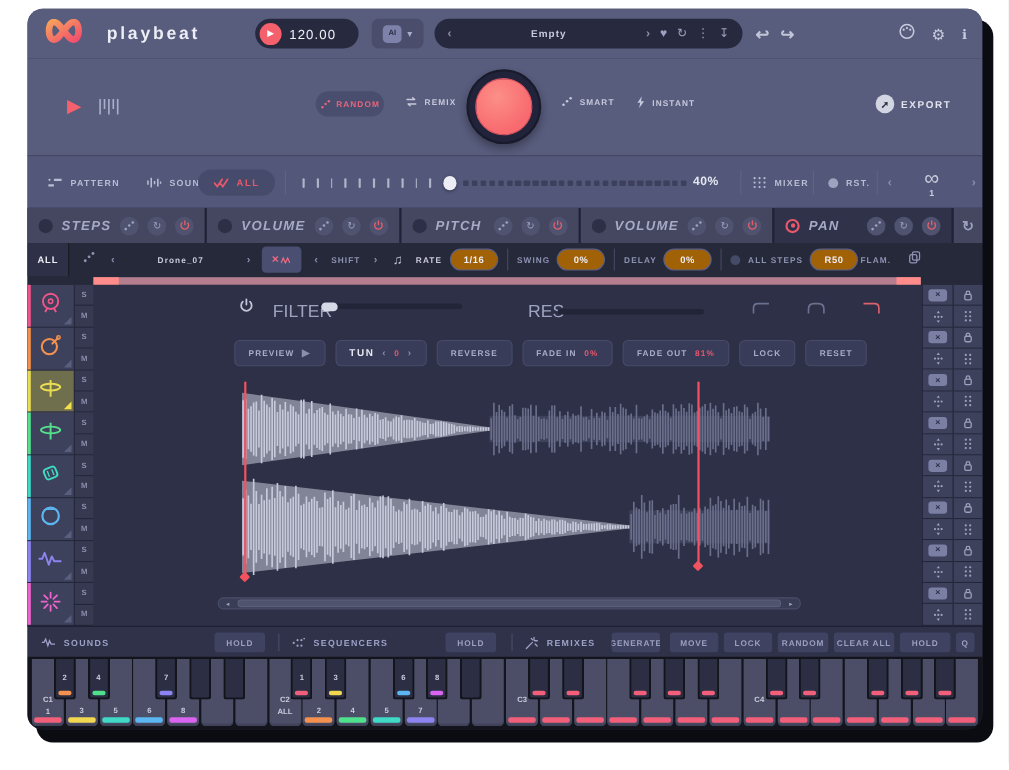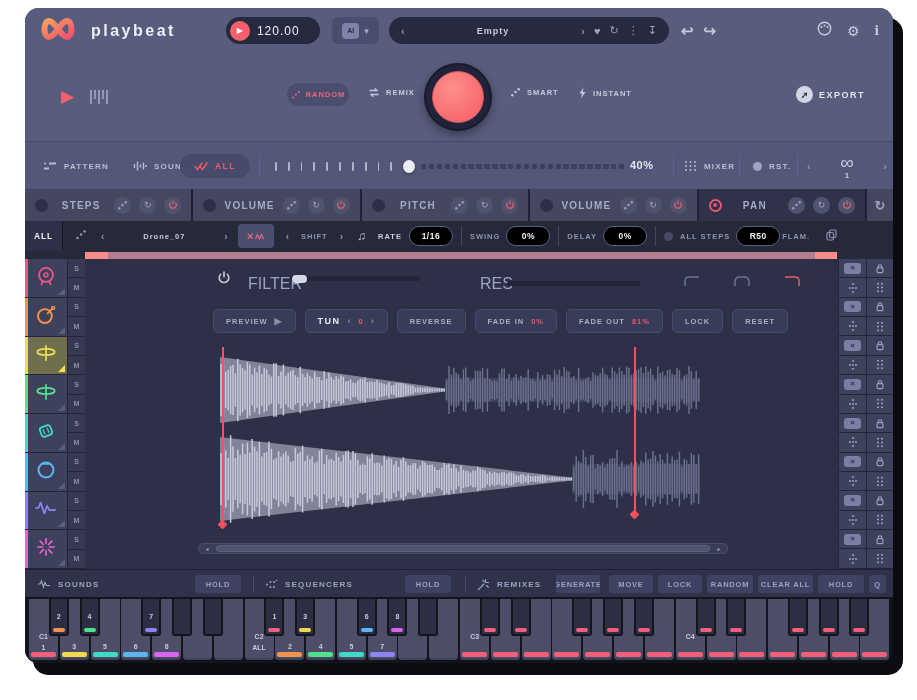--- a/index.html
+++ b/index.html
@@ -4,21 +4,21 @@
 <style>
   * { margin:0; padding:0; box-sizing:border-box; }
   html,body { width:917px; height:700px; background:#ffffff; font-family:"Liberation Sans", sans-serif; }
   .page { position:relative; width:917px; height:700px; background:#fff; overflow:hidden; }
   .window { position:absolute; left:25px; top:8px; width:868px; height:655px; border-radius:14px;
             background:#33364e; box-shadow:9px 11px 0 1px #0b0c12; }
   .sec { position:absolute; left:0; width:868px; }
 
   
   .topbar { top:0; height:45px; background:#585c7d; border-radius:14px 14px 0 0; display:flex; align-items:center; }
-  .brand { color:#ecedf5; font-size:16px; font-weight:700; letter-spacing:2.5px; margin-left:16px; }
+  .brand { color:#ecedf5; font-size:16px; font-weight:700; letter-spacing:2.5px; margin-left:22px; }
   .bpm-pill { margin-left:50px; width:94px; height:27px; background:#272a3e; border-radius:14px;
               display:flex; align-items:center; gap:7px; padding-left:4px; }
   .play-circle { width:20px; height:20px; border-radius:50%; background:#f4616d; color:#fff; font-size:8px;
                  display:flex; align-items:center; justify-content:center; }
   .bpm-val { color:#eef0f7; font-size:12px; font-weight:400; letter-spacing:1px; }
   .ai-dd { margin-left:12px; width:47px; height:27px; background:#4a4e6c; border-radius:6px;
            display:flex; align-items:center; justify-content:center; gap:5px; }
   .ai-box { width:17px; height:16px; background:#7e82aa; border-radius:4px; color:#2c2f45; font-size:7px;
             font-weight:700; display:flex; align-items:center; justify-content:center; }
   .chev { color:#a9adcb; font-size:9px; }
@@ -69,35 +69,35 @@
   .inf-mid .inf { font-size:19px; display:block; }
   .inf-mid .num { font-size:8px; font-weight:700; display:block; margin-top:0px; }
 
   
   .tabs-row { top:181px; height:32px; background:#1f2236; display:flex; gap:2px; }
   .tab { flex:1; height:32px; background:#44475f; display:flex; align-items:center; padding:0 10px; gap:8px; }
   .tab.sel { background:#2f3249; }
   .tab .radio { width:13px; height:13px; border-radius:50%; background:#2c2f45; flex:none; }
   .tab.sel .radio { background:#2c2f45; border:2px solid #e8586c; position:relative; }
   .tab.sel .radio::after { content:""; position:absolute; left:2.5px; top:2.5px; width:4px; height:4px; border-radius:50%; background:#e8586c; }
-  .tab .tlabel { flex:1; font-size:10px; font-weight:700; letter-spacing:1.2px; color:#a6aac6; text-align:center; }
+  .tab .tlabel { flex:1; font-size:12px; font-weight:700; letter-spacing:1.2px; color:#a6aac6; text-align:left;font-style:italic; }
   .tab .ticn { width:17px; height:17px; border-radius:50%; background:#50536f; display:flex; align-items:center;
                justify-content:center; color:#9da1c0; flex:none; font-size:9px; }
   .tab .ticn.pw { color:#e05f6b; background:#50536f; }
   .tab-refresh { width:26px; flex:none; background:#44475f; display:flex; align-items:center; justify-content:center;
                  color:#9da1c0; font-size:13px; font-weight:700; }
 
   
   .params-row { top:213px; height:30px; background:#262939; display:flex; align-items:center; color:#9093b2; }
   .all-cell { width:38px; height:30px; border-right:1px solid #16181f; display:flex; align-items:center; justify-content:center;
               background:#2d3046; color:#eceef5; font-size:8.5px; font-weight:700; letter-spacing:.8px; flex:none; }
   .pr-lbl { font-size:7.5px; font-weight:700; letter-spacing:1px; color:#8e92b2; }
   .pr-lbl.lt { color:#c9ccdd; }
   .pr-arrow { color:#8b8fae; font-size:10px; font-weight:700; }
-  .pr-pill { height:20px; min-width:44px; padding:0 10px; border-radius:11px; background:#000000; border:1.5px solid #5c6084;
+  .pr-pill { height:20px; min-width:44px; padding:0 10px; border-radius:11px; background:#a16207; border:1.5px solid #5c6084;
              display:flex; align-items:center; justify-content:center; color:#eceef5; font-size:8.5px; font-weight:700; letter-spacing:.5px; }
   .xm-btn { width:36px; height:24px; border-radius:4px; background:#4a4e70; display:flex; align-items:center;
             justify-content:center; gap:2px; color:#ee6a82; font-size:11px; font-weight:700; }
   .pdiv { width:1px; height:20px; background:#454863; margin:0 8px; }
   .pr-dot { width:9px; height:9px; border-radius:50%; background:#454a66; }
   .copy-ic { color:#8e92b2; }
 
   
   .progress { top:243px; height:8px; background:#262939; }
   .prog-body { position:absolute; left:60px; top:0.5px; width:752px; height:7px; background:#b57e8e; }

